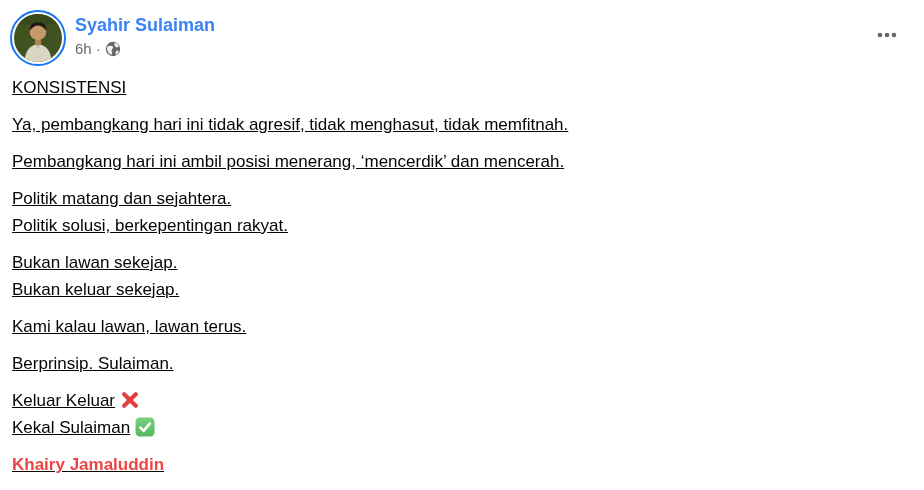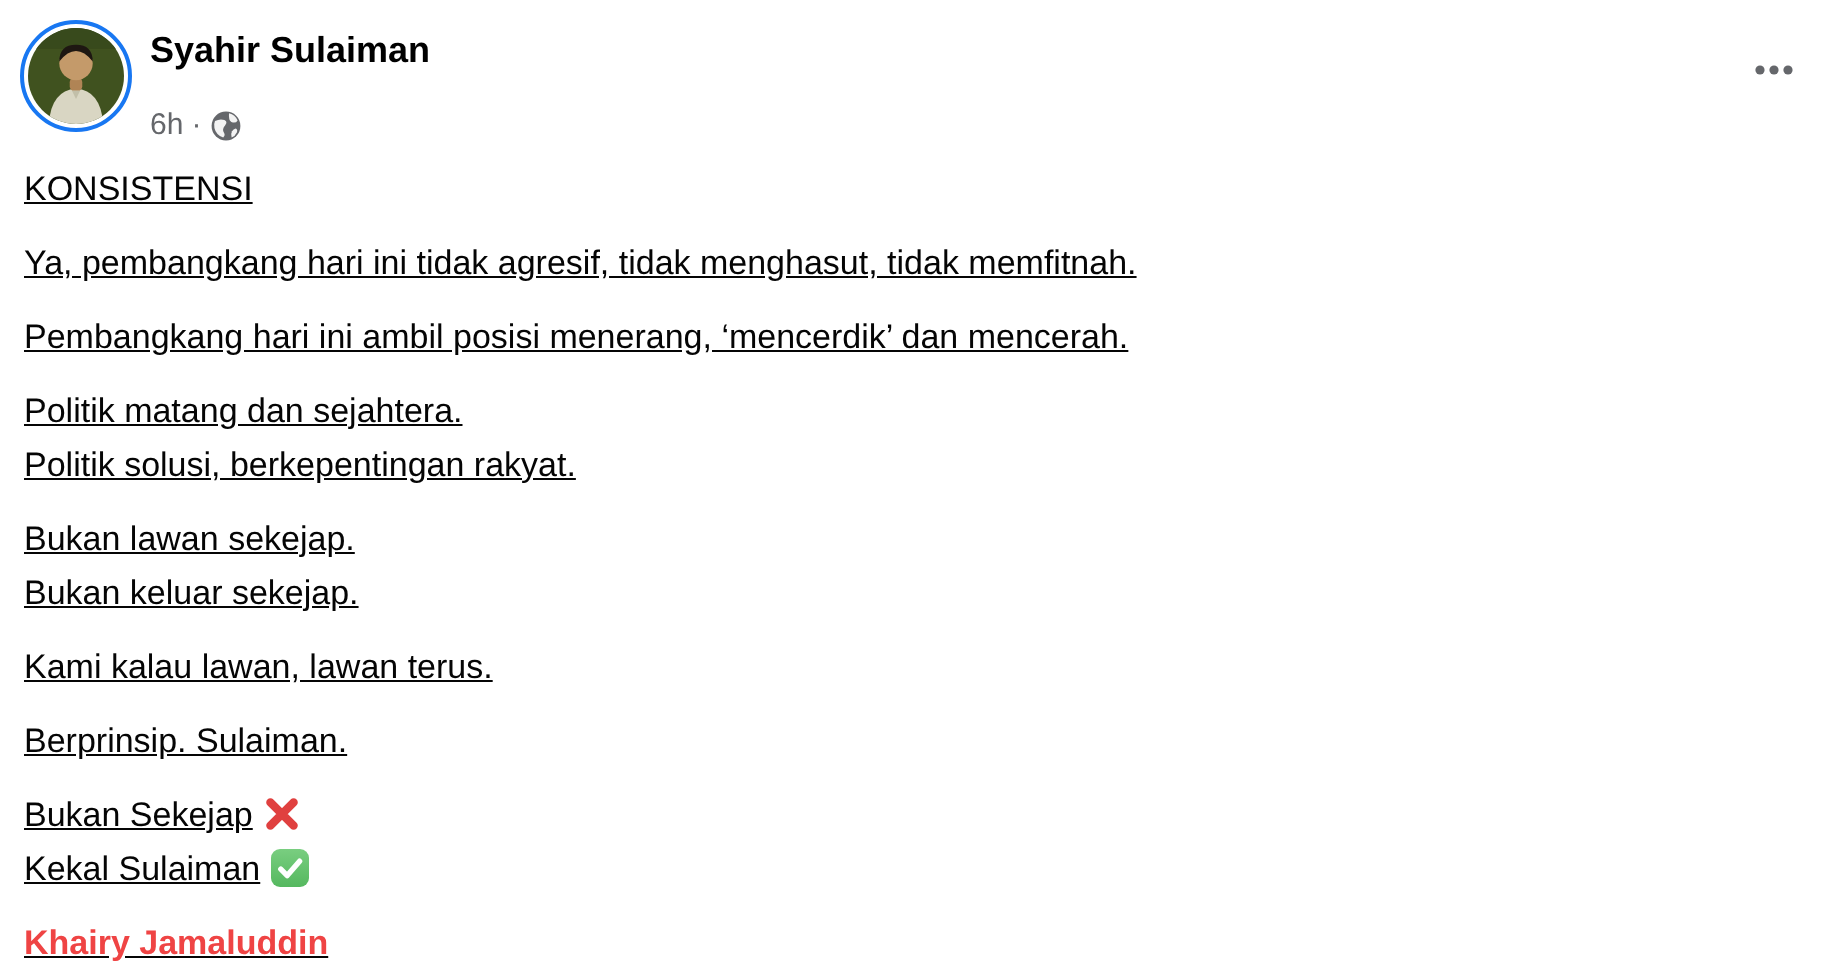--- a/index.html
+++ b/index.html
@@ -44,29 +44,29 @@
     border-radius: 50%;
     overflow: hidden;
     display: block;
   }
   .header-info {
     padding-top: 4px;
   }
   .author {
     font-size: 18px;
     font-weight: 700;
-    color: #000000;
+    color: #3b82f6;
     line-height: 23px;
     cursor: pointer;
   }
   .meta {
     display: flex;
     align-items: center;
     gap: 4px;
-    margin-top: 16px;
+    margin-top: 2px;
     font-size: 15px;
     color: #65676B;
     line-height: 20px;
   }
   .meta .timestamp { cursor: pointer; }
   .globe { display: inline-flex; align-items: center; }
   .more-btn {
     position: absolute;
     top: 17px;
     right: 19px;
@@ -162,21 +162,21 @@
       <span>Politik solusi, berkepentingan rakyat.</span>
     </p>
     <p>
       <span>Bukan lawan sekejap.</span><br>
       <span>Bukan keluar sekejap.</span>
     </p>
     <p><span>Kami kalau lawan, lawan terus.</span></p>
     <p><span>Berprinsip. Sulaiman.</span></p>
 
     <p>
-      <span>Bukan Sekejap</span><svg class="emoji" width="20" height="20" viewBox="0 0 20 20">
+      <span>Keluar Keluar</span><svg class="emoji" width="20" height="20" viewBox="0 0 20 20">
         <path d="M4.2 4.2 L15.8 15.8 M15.8 4.2 L4.2 15.8" stroke="#E0403F" stroke-width="4.2" stroke-linecap="round"></path>
       </svg><br>
       <span>Kekal Sulaiman</span><svg class="emoji" width="20" height="20" viewBox="0 0 20 20">
         <defs>
           <linearGradient id="g-check" x1="0" y1="0" x2="0" y2="1">
             <stop offset="0" stop-color="#79CE80"></stop>
             <stop offset="1" stop-color="#55B85F"></stop>
           </linearGradient>
         </defs>
         <rect x="0.5" y="0.5" width="19" height="19" rx="4.5" fill="url(#g-check)"></rect>

